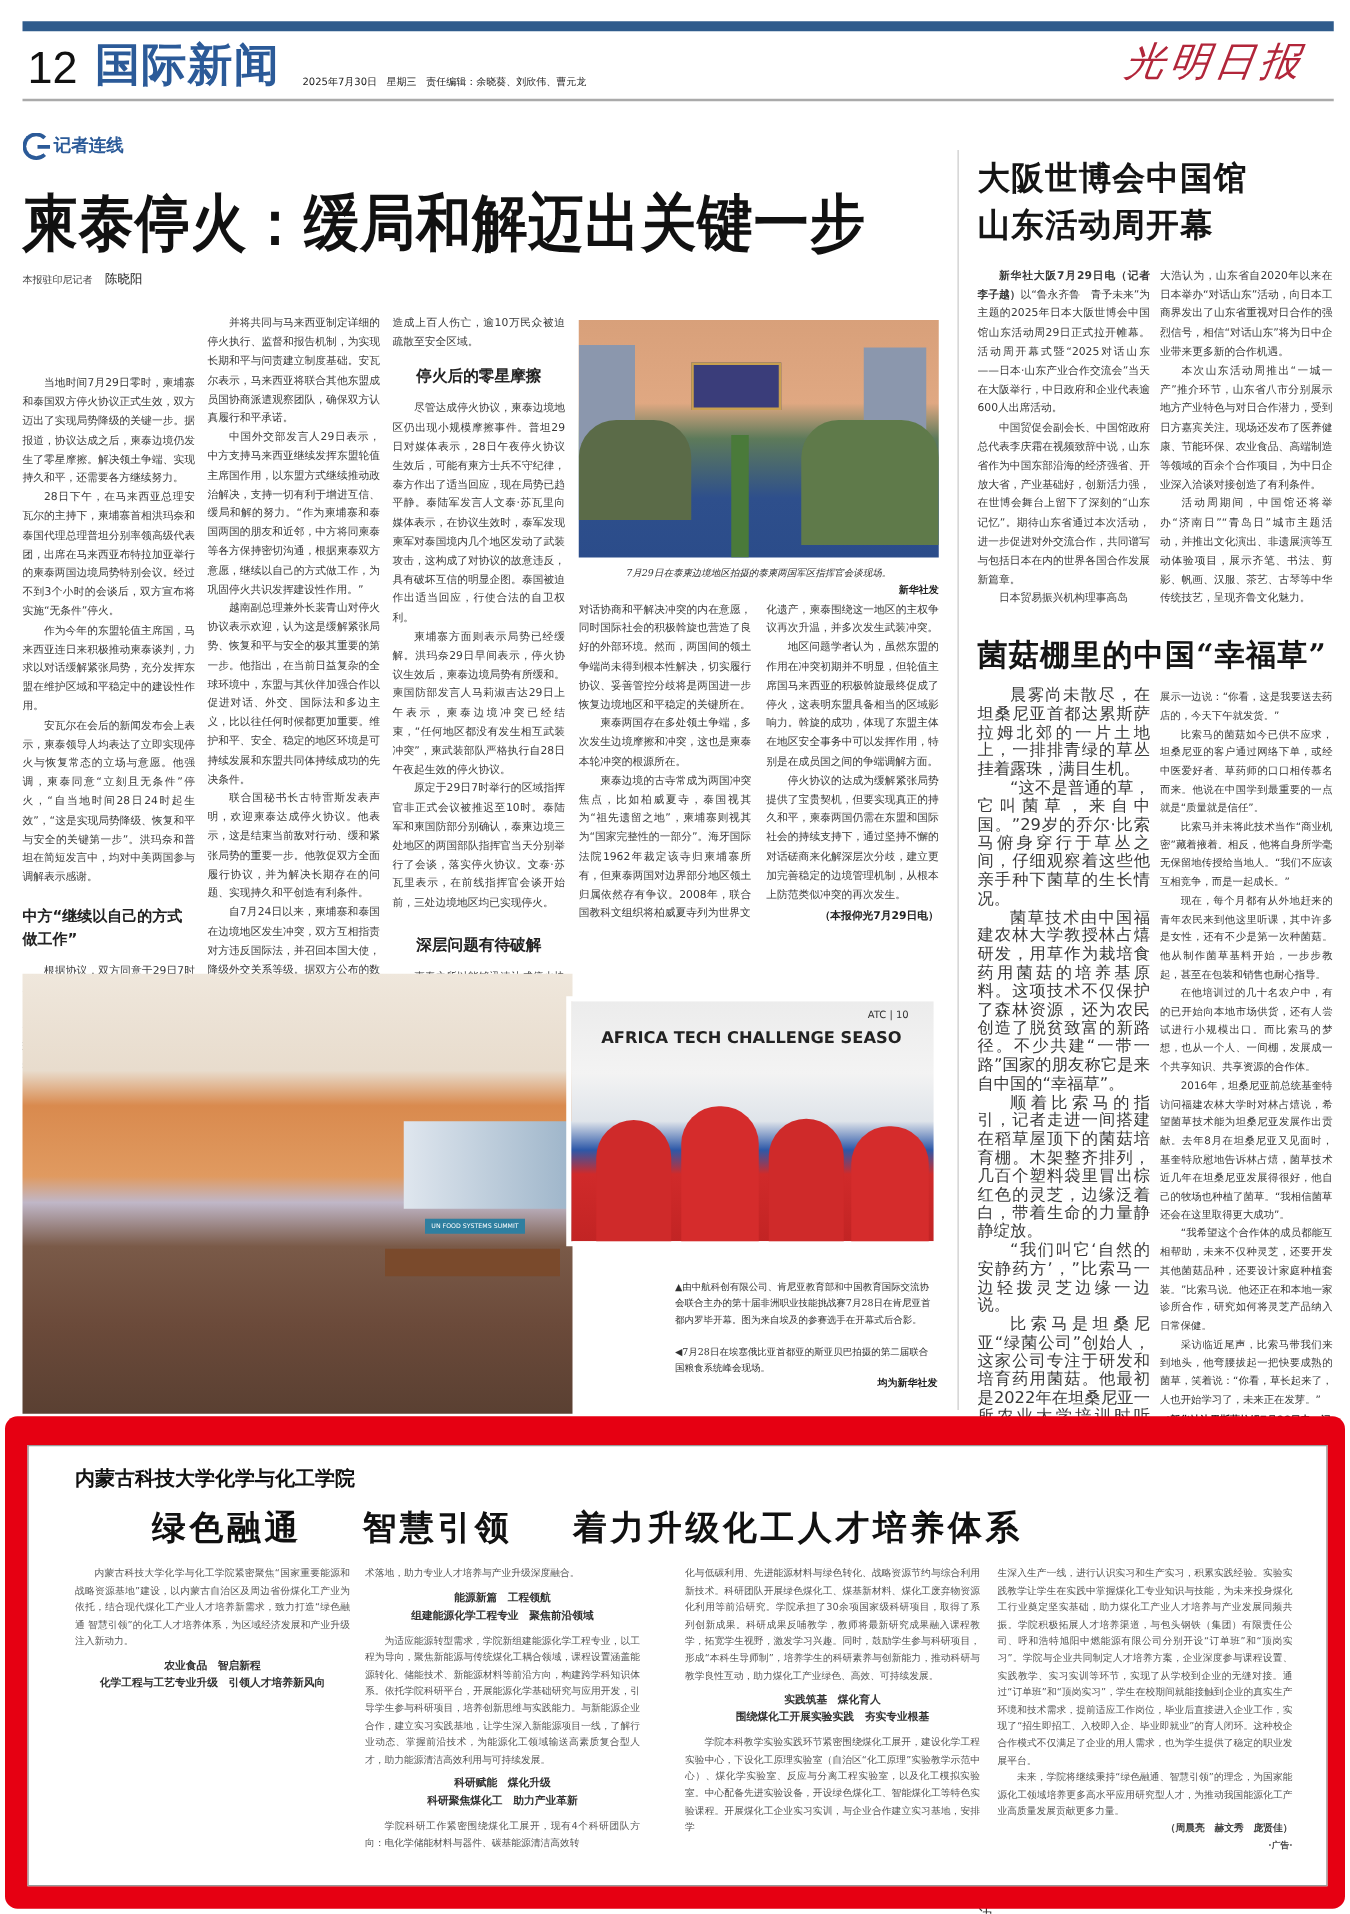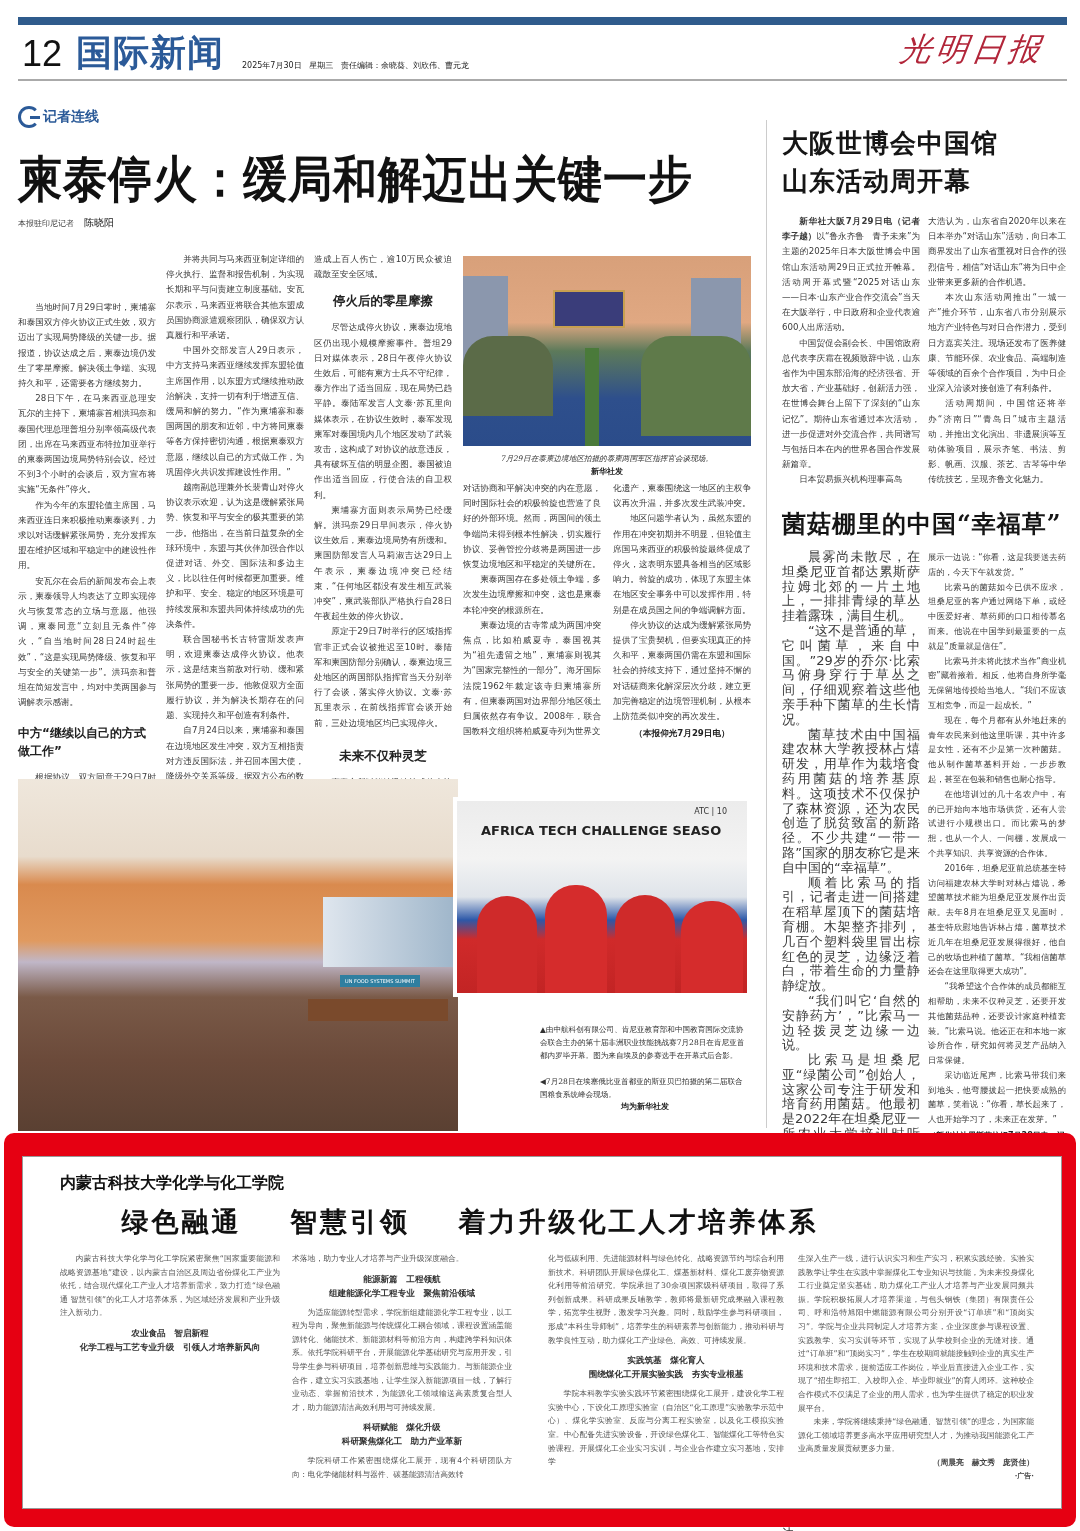--- a/index.html
+++ b/index.html
@@ -19,21 +19,21 @@
   .headline{left:18px;top:148px;font-size:44px;font-weight:bold;color:#111;letter-spacing:1px;line-height:56px;font-family:"DejaVu Serif",serif;transform:scaleY(1.12);transform-origin:top left}
   .byline{left:18px;top:216px;font-size:8px;color:#444;font-family:"DejaVu Sans",sans-serif}
   .byline b{font-size:10px;color:#222;margin-left:10px;font-weight:normal}
   .col{font-size:8.6px;line-height:15.2px;color:#3a3a3a;text-align:justify;font-family:"DejaVu Sans",sans-serif}
   .col p{text-indent:2em}
   .col p.noind{text-indent:0}
   .sub{font-size:12.5px;font-weight:bold;color:#222;text-align:center;margin:10px 0 10px;font-family:"DejaVu Sans",sans-serif;line-height:18px}
   .sub.left{text-align:left}
   .photo{overflow:hidden}
   .cap{font-size:7.6px;color:#333;font-style:italic;font-family:"DejaVu Serif",serif;line-height:13px}
-  .credit{font-size:8px;font-weight:bold;color:#222;text-align:center;font-family:"DejaVu Sans",sans-serif}
+  .credit{font-size:8px;font-weight:bold;color:#222;text-align:right;font-family:"DejaVu Sans",sans-serif}
   .rhead{font-size:26px;font-weight:bold;color:#151515;line-height:38px;font-family:"DejaVu Serif",serif;letter-spacing:1px}
   .vrule{background:#ccc;width:1px}
   
   .ad{left:4px;top:1133px;width:1072px;height:394px;background:#e60012;border-radius:10px}
   .ad-inner{left:22px;top:1156px;width:1040px;height:353px;background:#fff;border:1px solid #999}
   .ad-org{left:60px;top:1173px;font-size:16px;font-weight:bold;color:#111;font-family:"DejaVu Sans",sans-serif}
   .ad-title{left:0;top:1204px;width:940px;text-align:center;font-size:27px;font-weight:bold;color:#111;letter-spacing:3px;font-family:"DejaVu Serif",serif}
   .ad-title span{margin:0 18px}
   .adcol{font-size:7.8px;line-height:13.6px;color:#555;text-align:justify;font-family:"DejaVu Sans",sans-serif}
   .adcol p{text-indent:2em}
@@ -79,21 +79,21 @@
   <p>联合国秘书长古特雷斯发表声明，欢迎柬泰达成停火协议。他表示，这是结束当前敌对行动、缓和紧张局势的重要一步。他敦促双方全面履行协议，并为解决长期存在的问题、实现持久和平创造有利条件。</p>
   <p>自7月24日以来，柬埔寨和泰国在边境地区发生冲突，双方互相指责对方违反国际法，并召回本国大使，降级外交关系等级。据双方公布的数据，冲突已</p>
 </div>
 
 <div class="abs col" style="left:314px;top:252px;width:138px;">
   <p class="noind">造成上百人伤亡，逾10万民众被迫疏散至安全区域。</p>
   <div class="sub">停火后的零星摩擦</div>
   <p>尽管达成停火协议，柬泰边境地区仍出现小规模摩擦事件。普坦29日对媒体表示，28日午夜停火协议生效后，可能有柬方士兵不守纪律，泰方作出了适当回应，现在局势已趋平静。泰陆军发言人文泰·苏瓦里向媒体表示，在协议生效时，泰军发现柬军对泰国境内几个地区发动了武装攻击，这构成了对协议的故意违反，具有破坏互信的明显企图。泰国被迫作出适当回应，行使合法的自卫权利。</p>
   <p>柬埔寨方面则表示局势已经缓解。洪玛奈29日早间表示，停火协议生效后，柬泰边境局势有所缓和。柬国防部发言人马莉淑吉达29日上午表示，柬泰边境冲突已经结束，“任何地区都没有发生相互武装冲突”，柬武装部队严格执行自28日午夜起生效的停火协议。</p>
   <p>原定于29日7时举行的区域指挥官非正式会议被推迟至10时。泰陆军和柬国防部分别确认，泰柬边境三处地区的两国部队指挥官当天分别举行了会谈，落实停火协议。文泰·苏瓦里表示，在前线指挥官会谈开始前，三处边境地区均已实现停火。</p>
-  <div class="sub" style="margin-top:16px">未来不仅种灵芝</div>
+  <div class="sub" style="margin-top:16px">深层问题有待破解</div>
   <p>柬泰之所以能够迅速达成停火协议，源于双方都具有通过</p>
 </div>
 
 <div class="abs photo" style="left:463px;top:256px;width:288px;height:190px;background:linear-gradient(180deg,#d8a07a 0%,#e0a882 35%,#5d7a5a 50%,#2e4f8c 75%,#2b4c8a 100%);">
   <div style="position:absolute;left:90px;top:34px;width:72px;height:38px;background:#3a3d7a;border:2px solid #c8a050"></div>
   <div style="position:absolute;left:0;top:20px;width:45px;height:90px;background:#8b97ad"></div>
   <div style="position:absolute;right:10px;top:22px;width:50px;height:90px;background:#8b97ad"></div>
   <div style="position:absolute;left:0;top:80px;width:90px;height:80px;background:#5b6b48;border-radius:30px 30px 0 0"></div>
   <div style="position:absolute;right:0;top:80px;width:110px;height:100px;background:#5f7a4a;border-radius:30px 30px 0 0"></div>
   <div style="position:absolute;left:122px;top:92px;width:14px;height:98px;background:#4a7a3a"></div>

